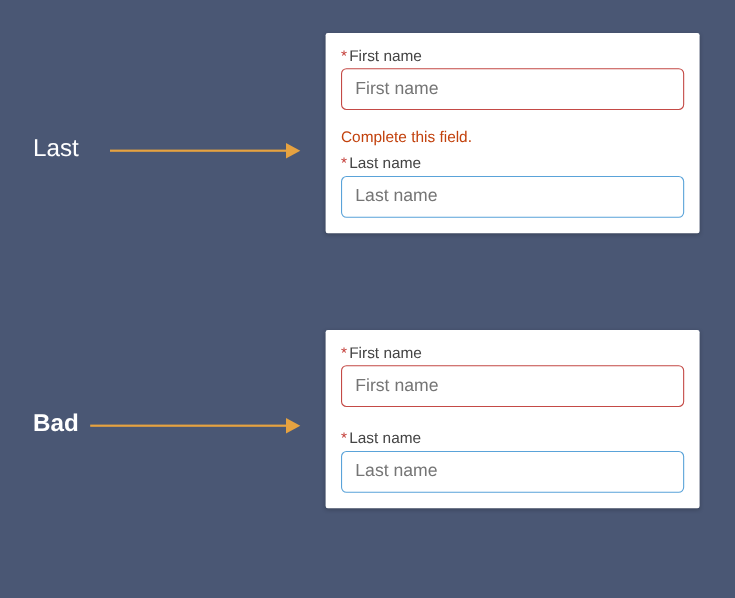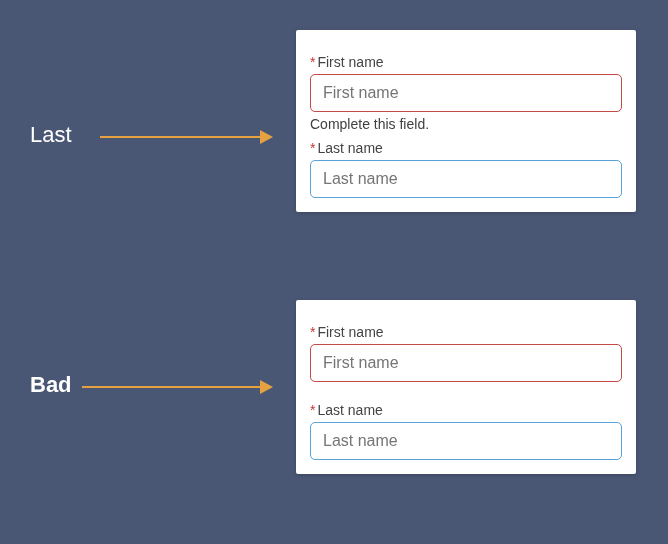--- a/index.html
+++ b/index.html
@@ -76,21 +76,21 @@
       padding: 10px 14px 14px 14px;
       border-radius: 2px;
       position: absolute;
       left: 296px;
       top: 0;
       box-shadow: 0 1px 4px rgba(0,0,0,0.2);
     }
     .field-label {
       font-size: 14px;
       color: #444;
-      margin-top: 14px;
+      margin-top: 2px;
       margin-bottom: 4px;
       display: block;
     }
     .required-mark {
       color: #c23934;
       margin-right: 2px;
     }
     .input-first, .input-last {
       width: 100%;
       height: 38px;
@@ -102,23 +102,23 @@
     }
     .input-first {
       border: 1.5px solid #c44a46;
       background: #fff;
     }
     .input-last {
       border: 1.5px solid #5aa3d9;
       background: #fff;
     }
     .error-text {
-      color: #404040;
+      color: #c2410c;
       font-size: 14px;
-      margin-top: 4px;
+      margin-top: 16px;
       margin-bottom: 4px;
     }
     .field-gap {
       margin-top: 8px;
     }
     .field-gap-bad {
       margin-top: 20px;
     }
   </style>
 </head>

